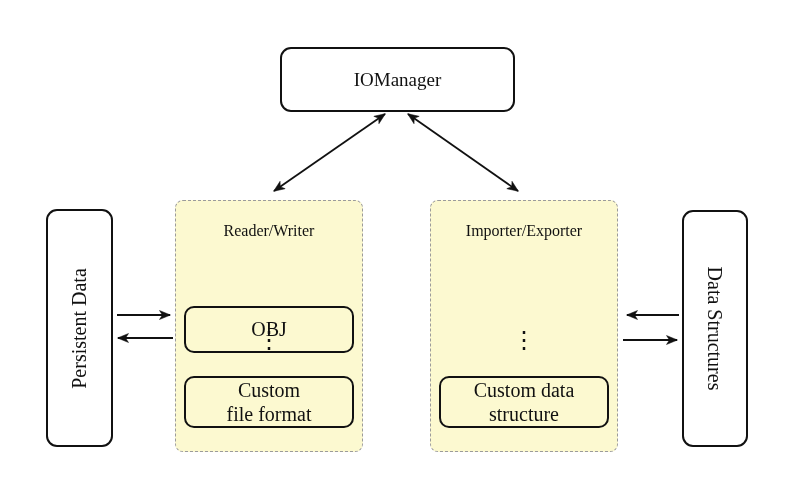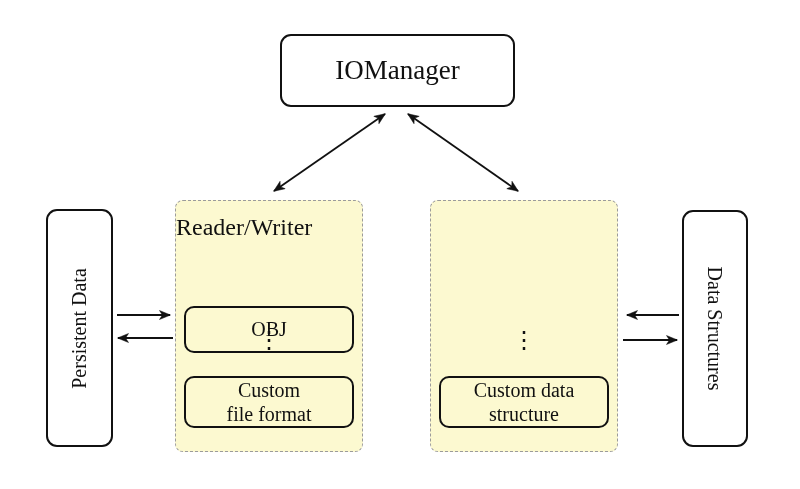--- a/index.html
+++ b/index.html
@@ -22,46 +22,46 @@
   .node {
     position: absolute;
     background: #ffffff;
     border: 2.5px solid #111111;
     border-radius: 11px;
     display: flex;
     align-items: center;
     justify-content: center;
     box-sizing: border-box;
   }
-  .node-iomanager { left: 280px; top: 34px; width: 235px; height: 73px; font-size: 27px; }
+  .node-iomanager { left: 280px; top: 47px; width: 235px; height: 65px; font-size: 19px; }
   .node-left   { left: 46px;  top: 209px; width: 67px; height: 238px; font-size: 20px; }
   .node-right  { left: 682px; top: 210px; width: 66px; height: 237px; font-size: 20px; }
   .rot-ccw { transform: rotate(-90deg); white-space: nowrap; }
   .rot-cw  { transform: rotate(90deg);  white-space: nowrap; }
 
   
   .group {
     position: absolute;
     top: 200px;
     width: 188px;
     height: 252px;
     background: #FCF9D0;
     border: 1.4px dashed #9b9b9b;
     border-radius: 8px;
     box-sizing: border-box;
   }
   .group-reader   { left: 175px; }
   .group-importer { left: 430px; }
   .group-title {
     position: absolute;
-    top: 13px;
+    top: 21px;
     left: 0;
     width: 100%;
-    text-align: left;
-    font-size: 24px;
+    text-align: center;
+    font-size: 16px;
   }
   .item {
     position: absolute;
     left: 8px;
     width: 170px;
     background: #FCF9D0;
     border: 2.5px solid #111111;
     border-radius: 10px;
     display: flex;
     align-items: center;
@@ -123,20 +123,21 @@
       <span>OBJ</span>
     </div>
     <div class="dots">⋮</div>
     <div class="item item-bottom">
       <span>Custom
 file format</span>
     </div>
   </div>
 
   <div class="group group-importer">
+    <div class="group-title">Importer/Exporter</div>
     <div class="dots">⋮</div>
     <div class="item item-bottom">
       <span>Custom data
 structure</span>
     </div>
   </div>
 
 </div>
 
 </body></html>

